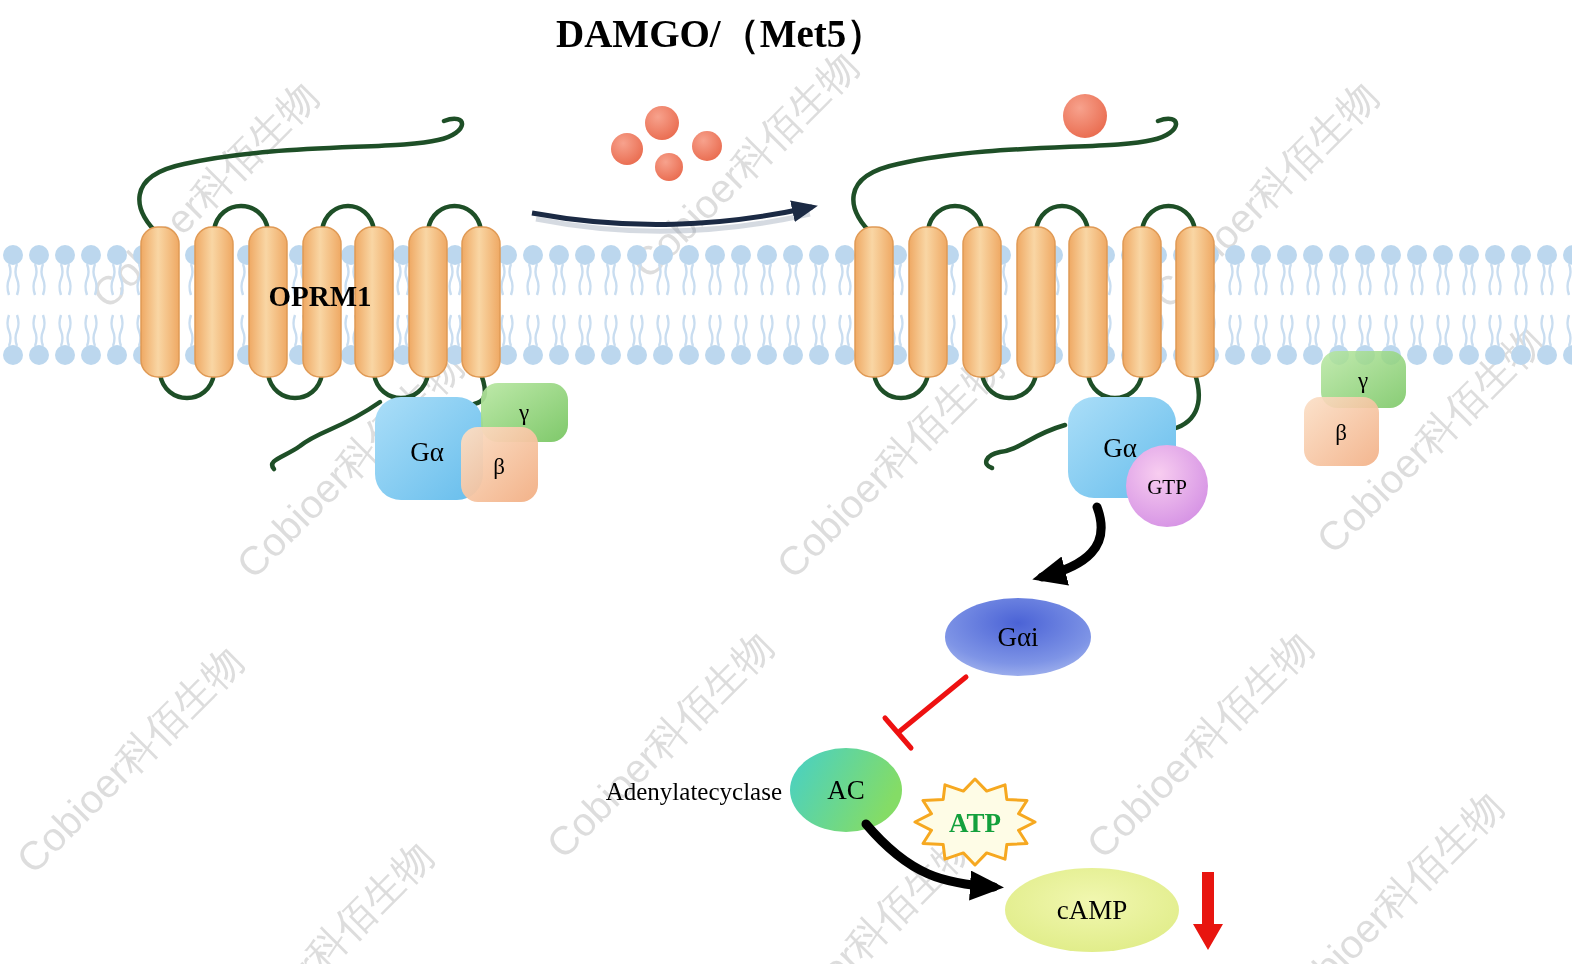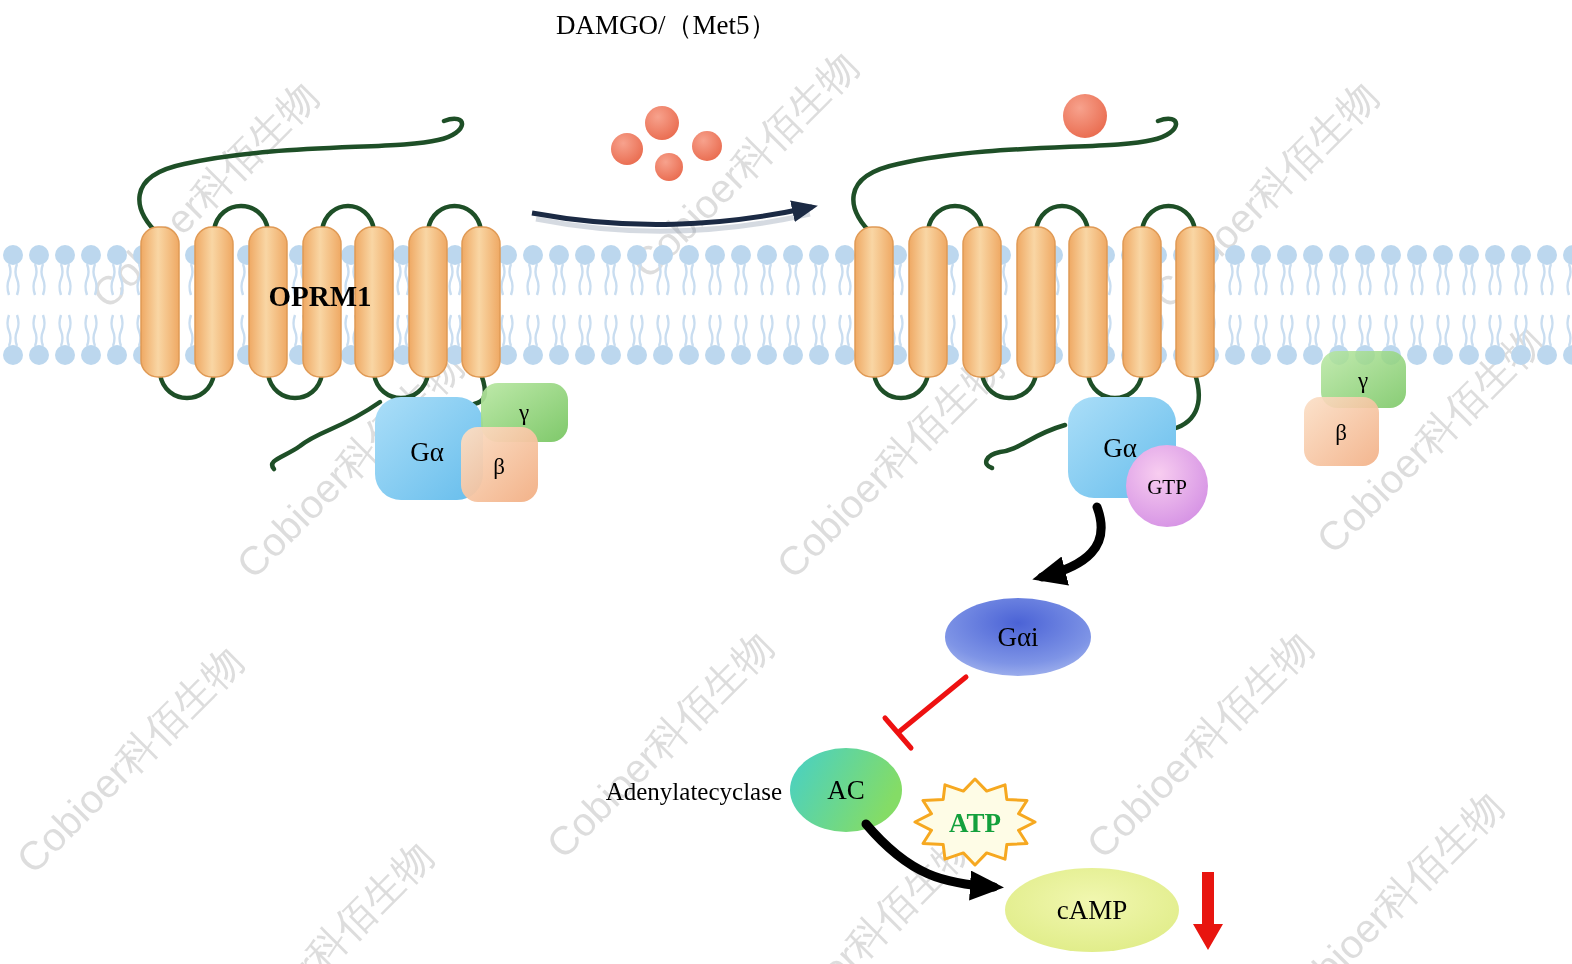--- a/index.html
+++ b/index.html
@@ -3,22 +3,22 @@
 <meta charset="utf-8">
 <style>
   html,body{margin:0;padding:0;background:#fff;}
   #stage{position:relative;width:1572px;height:964px;overflow:hidden;background:#fff;
          font-family:"Liberation Serif",serif;}
   #stage > svg{position:absolute;left:0;top:0;z-index:1;}
   .watermarks{position:absolute;left:0;top:0;width:100%;height:100%;z-index:0;}
   .wm{position:absolute;transform:translate(-50%,-50%) rotate(-45deg);
       font-family:"Liberation Sans",sans-serif;font-size:40px;color:#9a9a9a;
       opacity:.33;white-space:nowrap;}
-  .title{position:absolute;left:556px;top:6px;z-index:2;font-weight:normal;
-         font-size:27px;color:#000;line-height:1.45;}
+  .title{position:absolute;left:556px;top:6px;z-index:2;font-weight:bold;
+         font-size:39px;color:#000;line-height:1.45;}
   svg text{font-family:"Liberation Serif",serif;fill:#000;}
   .lbl{text-anchor:middle;dominant-baseline:central;}
   .lbl-lg{font-size:27px;}
   .lbl-md{font-size:23px;}
   .lbl-sm{font-size:21px;}
   .lbl-bold{font-weight:bold;font-size:29px;}
   .atp-lbl{font-weight:bold;font-size:27px;fill:#13a03c;}
   .enz-lbl{font-size:25px;text-anchor:end;dominant-baseline:central;}
 </style>
 </head>

